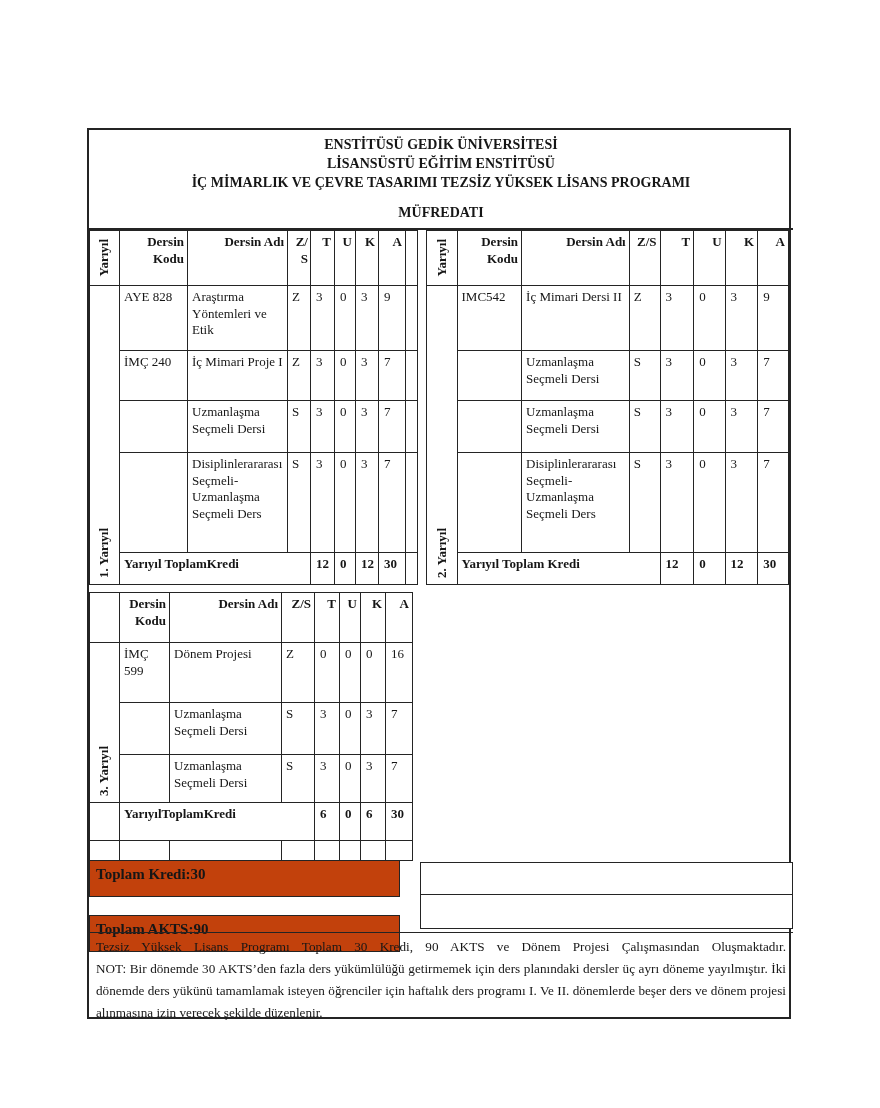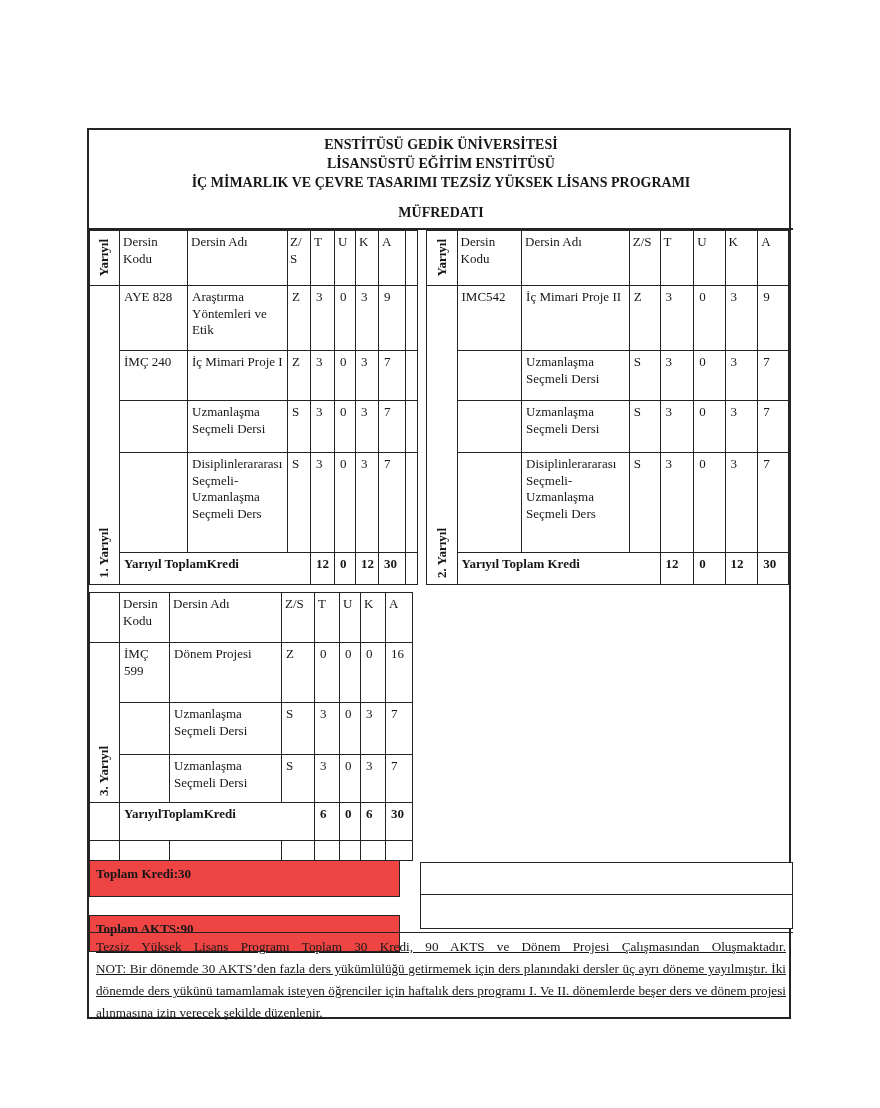--- a/index.html
+++ b/index.html
@@ -17,21 +17,21 @@
   .title-block { left: 0; top: 0; width: 704px; height: 100px;
     border-bottom: 2px solid #242424; text-align: center; padding-top: 5px; }
   .title-line { font-weight: bold; font-size: 14px; line-height: 19px; }
   .subtitle { font-weight: bold; font-size: 14px; margin-top: 13px; }
 
   
   table { border-collapse: collapse; table-layout: fixed; }
   td, th { border: 1.5px solid #242424; vertical-align: top;
     font-size: 13px; line-height: 16.5px; text-align: left;
     padding: 3px 4px; overflow: hidden; }
-  th { font-weight: normal; padding: 3px 3px; }
+  th { font-weight: bold; padding: 3px 3px; text-align: right; }
   .num { padding-left: 5px; }
   .bold { font-weight: bold; }
   .wrap-any { overflow-wrap: anywhere; }
   .zs-narrow { padding: 3px 2px; overflow-wrap: anywhere; }
 
   .rot { writing-mode: vertical-rl; transform: rotate(180deg);
     font-weight: bold; font-size: 13px; white-space: nowrap; margin: 0 auto; }
   td.rot-head { vertical-align: middle; text-align: center; padding: 2px 0; }
   td.side-cell { vertical-align: bottom; text-align: center; padding: 2px 0 6px 0; }
 
@@ -39,32 +39,32 @@
   .t2 { left: 337px; top: 100px; }
   .t3 { left: 0;   top: 462px; }
 
   .h55 { height: 55px; } .h65 { height: 65px; } .h50 { height: 50px; }
   .h52 { height: 52px; } .h85 { height: 100px; } .h32 { height: 32px; }
   .h60 { height: 60px; } .h48 { height: 48px; } .h38 { height: 38px; }
   .h20 { height: 20px; }
 
   
   .totals-left  { left: 0;     width: 311px; height: 37px;
-    border: 1.5px solid #242424; font-weight: bold; font-size: 13px;
-    padding: 5px 6px; background: #ef4444; }
+    border: 1.5px solid #242424; font-weight: bold; font-size: 15px;
+    padding: 5px 6px; background: #c2410c; }
   .totals-right { left: 331px; width: 373px; height: 35px;
     border: 1.5px solid #242424; background: #fff; }
   .row-credits { top: 730px; }
   .row-akts    { top: 765.5px; margin-top: 19px; }
   .row-akts-r  { top: 764px; }
   .row-credits-r { top: 732px; }
 
   
   .footer-box { left: 0; top: 802px; width: 704px; height: 89px;
-    border-top: 1.5px solid #242424; padding: 3px 7px 0 7px; text-decoration: underline; }
+    border-top: 1.5px solid #242424; padding: 3px 7px 0 7px; }
   .note { font-size: 13.2px; line-height: 22px; text-align: justify; }
   .note-first { text-align-last: justify; }
 </style>
 </head>
 <body>
 
 <div class="page-box">
 
   <div class="abs title-block">
     <div class="title-line">ENSTİTÜSÜ GEDİK ÜNİVERSİTESİ</div>
@@ -175,21 +175,21 @@
       <th>T</th>
       <th>U</th>
       <th>K</th>
       <th>A</th>
     </tr>
     <tr class="h65">
       <td class="side-cell" rowspan="5">
             <div class="rot">2. Yarıyıl</div>
           </td>
       <td>IMC542</td>
-      <td class="wrap-any">İç Mimari Proje II</td>
+      <td class="wrap-any">İç Mimari Dersi II</td>
       <td>Z</td>
       <td class="num">3</td>
       <td class="num">0</td>
       <td class="num">3</td>
       <td class="num">9</td>
     </tr>
     <tr class="h50">
       <td></td>
       <td class="wrap-any">Uzmanlaşma Seçmeli Dersi</td>
       <td>S</td>

